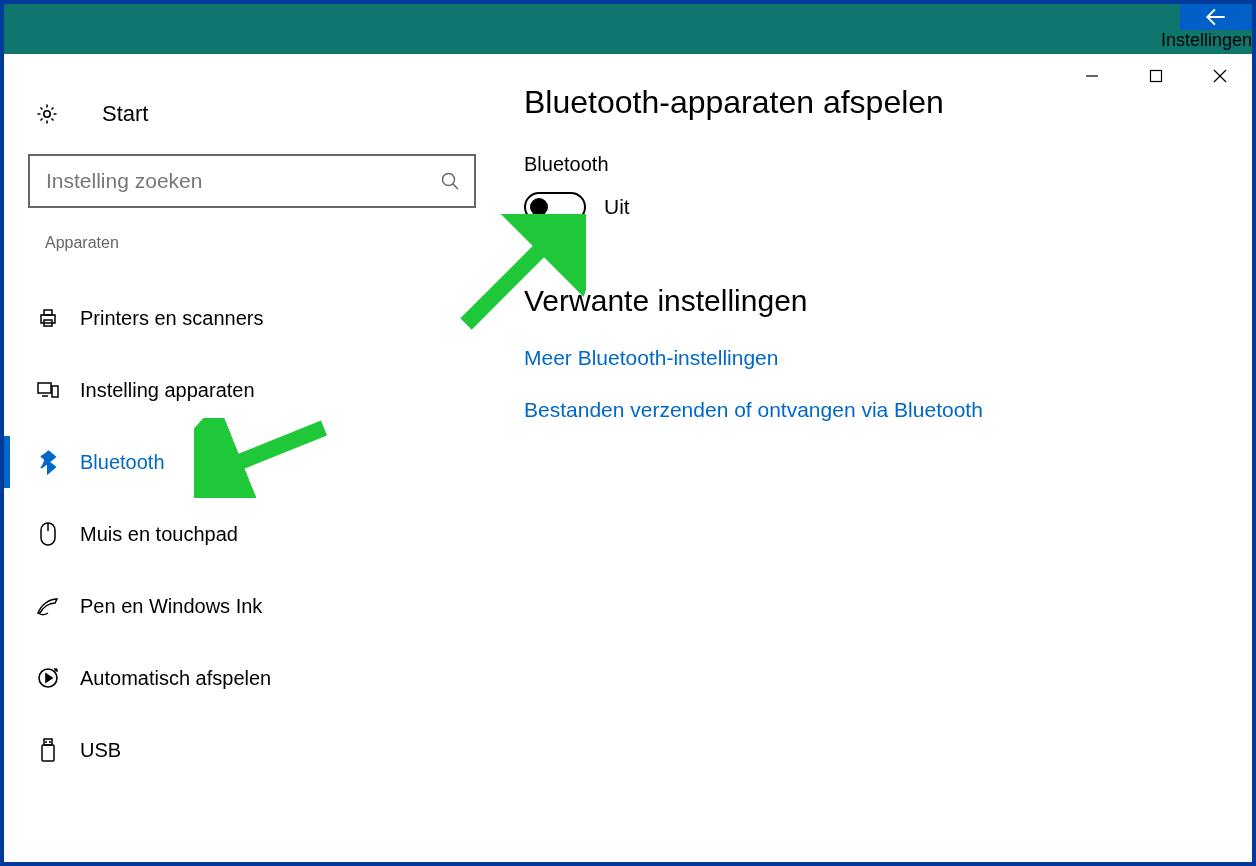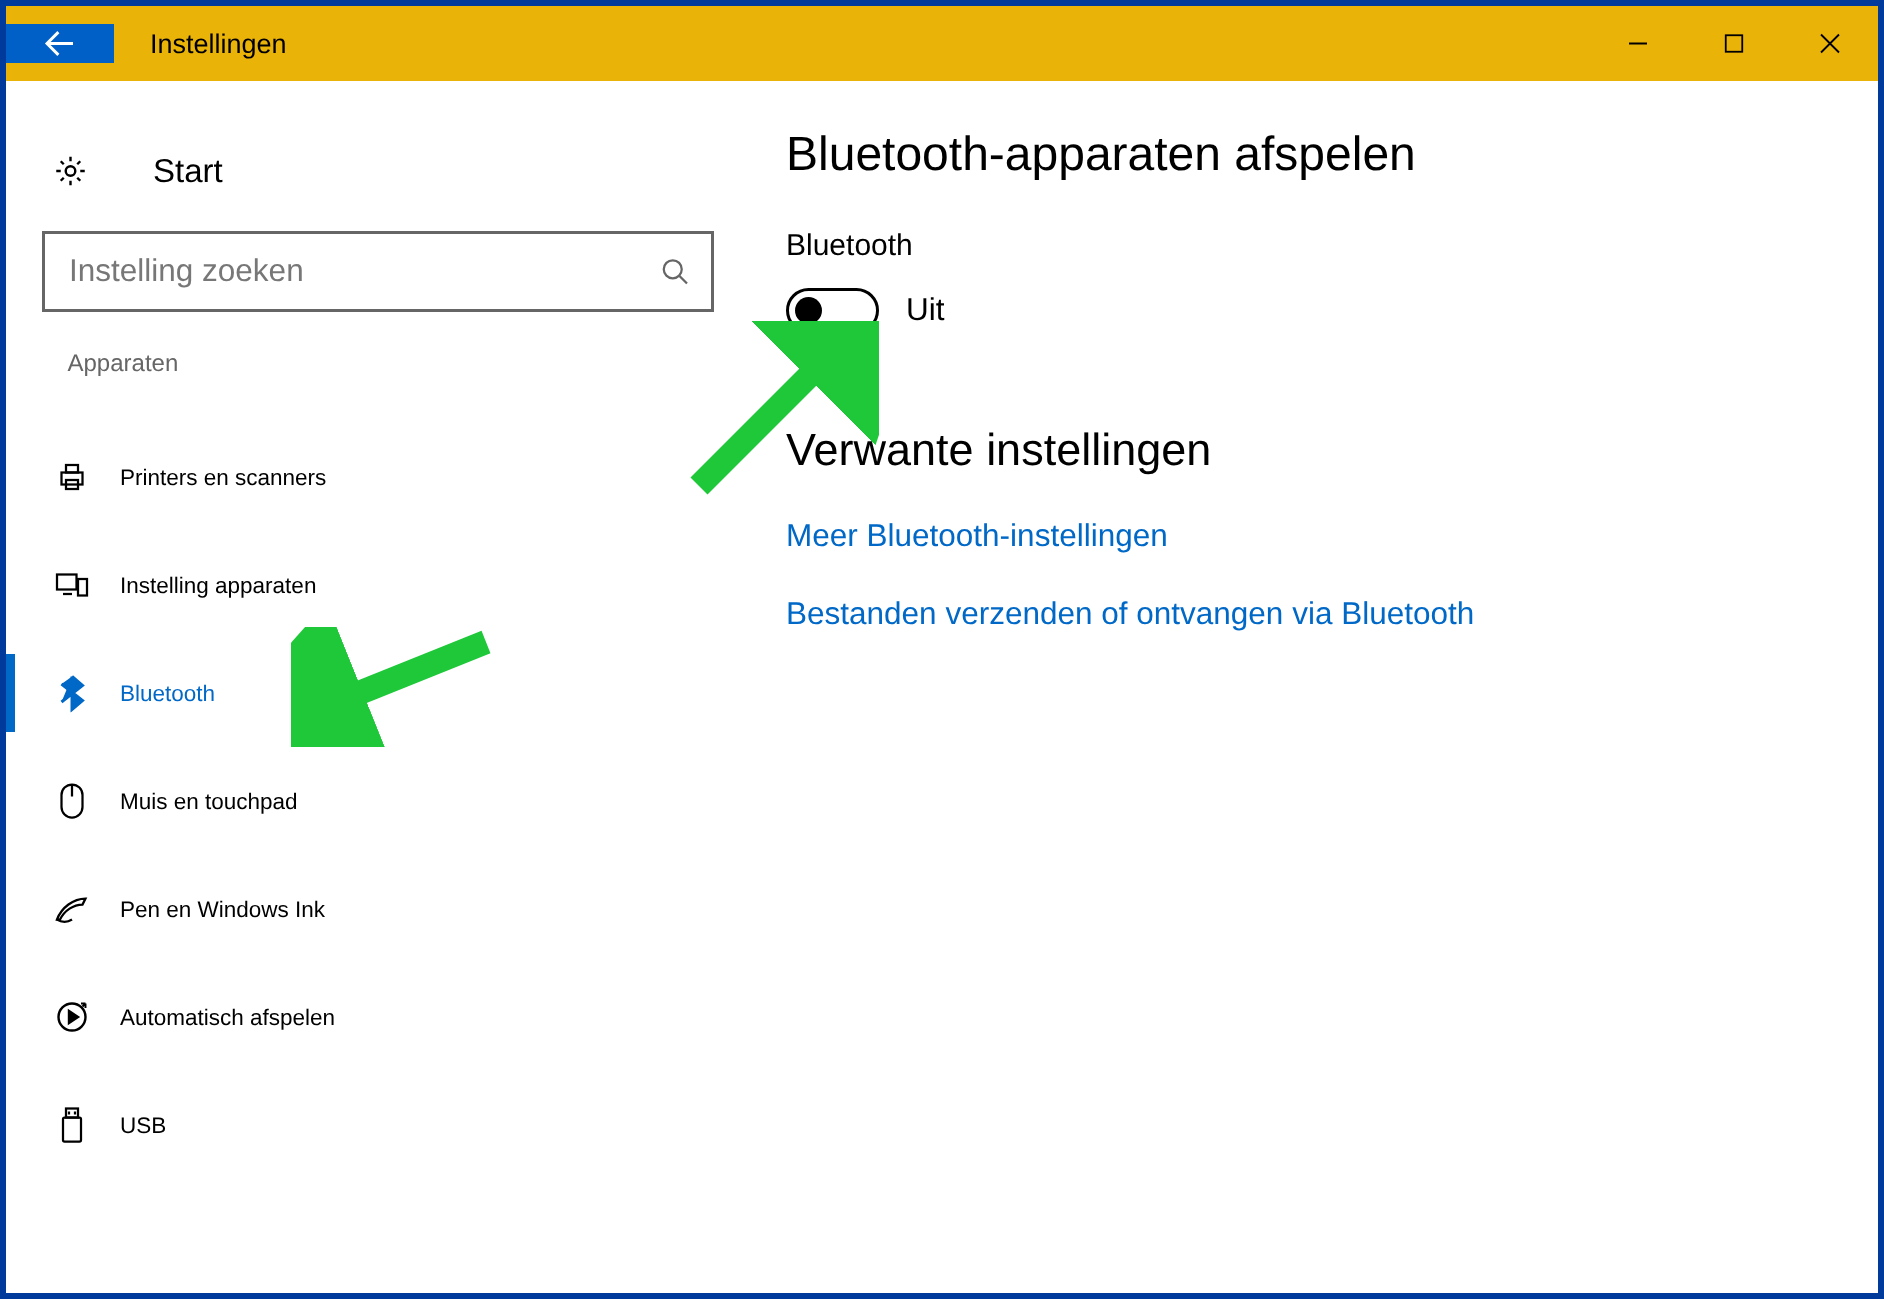--- a/index.html
+++ b/index.html
@@ -9,22 +9,23 @@
       color: #000;
       width: 1256px;
       height: 866px;
       overflow: hidden;
       border: 4px solid #003a9a;
       position: relative;
     }
     .titlebar {
       height: 50px;
       display: flex;
-      align-items: center;
-      background: #eab308;
+      align-items: flex-end;
+      background: #0f766e;
+      flex-direction: column;
     }
     .back-btn {
       width: 72px;
       background: #0060c8;
       display: flex;
       align-items: center;
       justify-content: center;
       color: #fff;
       cursor: pointer;
     }
@@ -102,21 +103,21 @@
       cursor: pointer;
       position: relative;
     }
     .nav-item .icon {
       width: 28px;
       display: flex;
       justify-content: center;
       margin-right: 18px;
     }
     .nav-item .label {
-      font-size: 15px;
+      font-size: 20px;
       color: #000;
     }
     .nav-item.active .label { color: #0068c6; }
     .nav-item.active .icon svg { stroke: #0068c6; fill: #0068c6; }
     .nav-item.active::before {
       content: "";
       position: absolute;
       left: 0;
       top: 10px;
       bottom: 10px;

